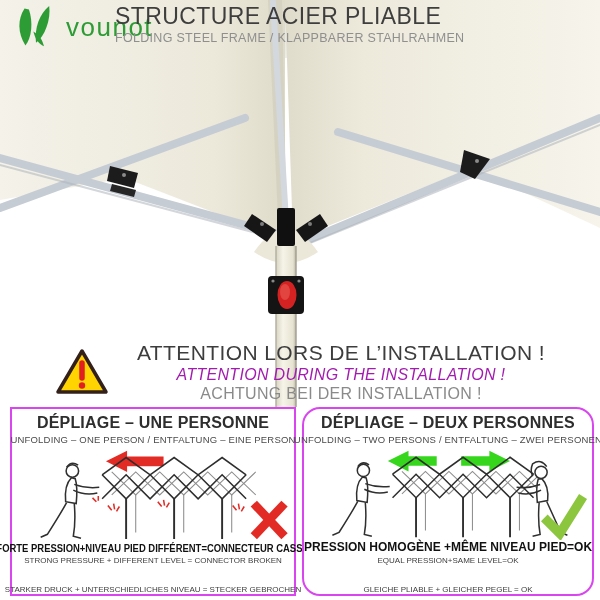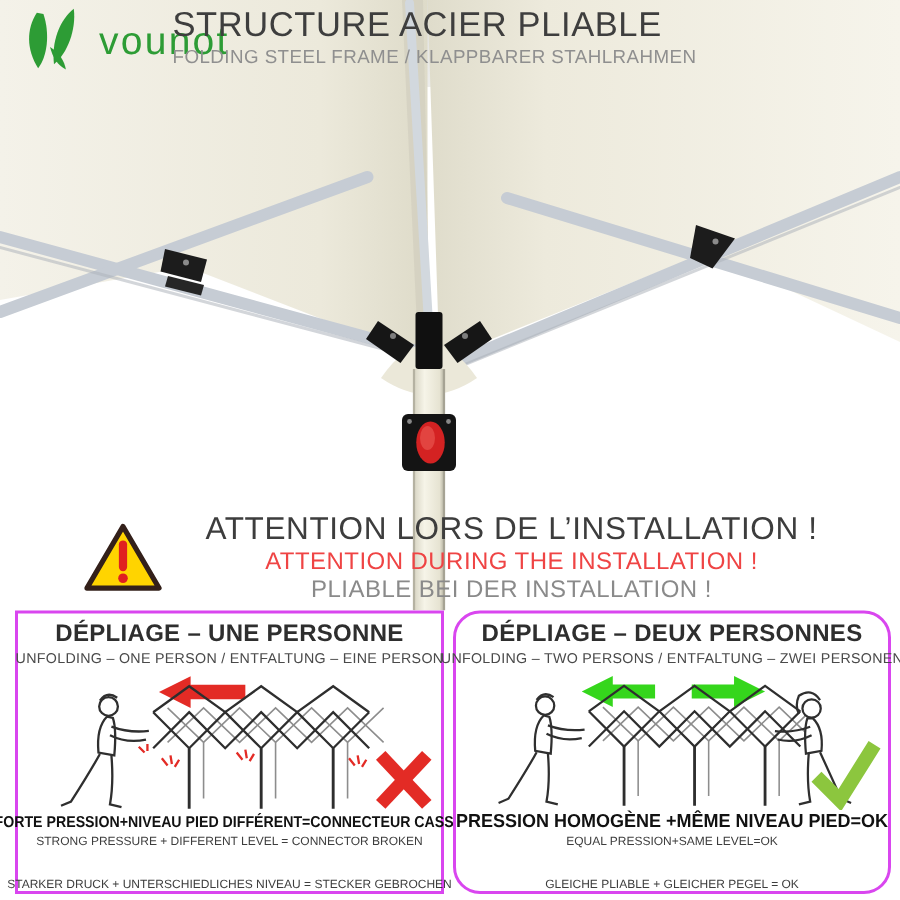--- a/index.html
+++ b/index.html
@@ -11,21 +11,21 @@
   .logo{position:absolute;left:14px;top:4px;display:flex;align-items:center;gap:8px;}
   .logo-text{font-size:26px;color:#2d9c35;letter-spacing:1.5px;font-weight:400;}
   .title-block{position:absolute;left:115px;top:3px;width:300px;text-align:center;}
   .main-title{font-size:23px;color:#3e3e3e;letter-spacing:.4px;white-space:nowrap;}
   .sub-title{font-size:12.5px;color:#8f8f8f;letter-spacing:.3px;white-space:nowrap;margin-top:1px;}
   
   .warning{position:absolute;left:0;top:341px;width:600px;display:flex;justify-content:center;
            align-items:center;gap:28px;z-index:6;}
   .warn-text{text-align:center;}
   .warn-l1{font-size:21px;color:#3d3d3d;letter-spacing:.4px;white-space:nowrap;}
-  .warn-l2{font-size:16px;color:#ef4444;letter-spacing:.3px;white-space:nowrap;margin-top:1px;}
+  .warn-l2{font-size:16px;color:#a21caf;letter-spacing:.3px;white-space:nowrap;margin-top:1px;font-style:italic;}
   .warn-l3{font-size:16px;color:#8a8a8a;letter-spacing:.3px;white-space:nowrap;margin-top:1px;}
   
   .panel{position:absolute;top:407px;height:185px;background:#fff;border:2px solid #d946ef;
          display:flex;flex-direction:column;align-items:center;z-index:7;justify-content:flex-end;}
   .panel.left{left:10px;width:282px;}
   .panel.right{left:302px;width:288px;border-radius:18px;}
   .p-title{font-size:16px;color:#2e2e2e;font-weight:600;letter-spacing:.2px;margin-top:5px;white-space:nowrap;}
   .p-sub{font-size:9.5px;color:#4a4a4a;letter-spacing:.2px;margin-top:2px;white-space:nowrap;}
   .p-draw{width:100%;height:100px;margin-top:1px;}
   .p-fr{font-weight:700;color:#111;white-space:nowrap;transform-origin:center;}
@@ -130,21 +130,21 @@
 
   <div class="warning">
     <svg width="54" height="48" viewBox="0 0 54 48" xmlns="http://www.w3.org/2000/svg">
       <path d="M27,3 L51,44 L3,44 Z" fill="#ffd400" stroke="#33201a" stroke-width="3.5" stroke-linejoin="round"></path>
       <line x1="27" y1="15" x2="27" y2="30" stroke="#e02020" stroke-width="5.5" stroke-linecap="round"></line>
       <circle cx="27" cy="37.5" r="3.2" fill="#e02020"></circle>
     </svg>
     <div class="warn-text">
       <div class="warn-l1">ATTENTION LORS DE L’INSTALLATION !</div>
       <div class="warn-l2">ATTENTION DURING THE INSTALLATION !</div>
-      <div class="warn-l3">PLIABLE BEI DER INSTALLATION !</div>
+      <div class="warn-l3">ACHTUNG BEI DER INSTALLATION !</div>
     </div>
   </div>
 
   <div class="panel left">
     <div class="p-title">DÉPLIAGE – UNE PERSONNE</div>
     <div class="p-sub">UNFOLDING – ONE PERSON / ENTFALTUNG – EINE PERSON</div>
     <svg class="p-draw" viewBox="0 0 282 100" xmlns="http://www.w3.org/2000/svg">
 
       <polygon points="92,16 114,5 114,11 152,11 152,21 114,21 114,27" fill="#e32b25"></polygon>
 

